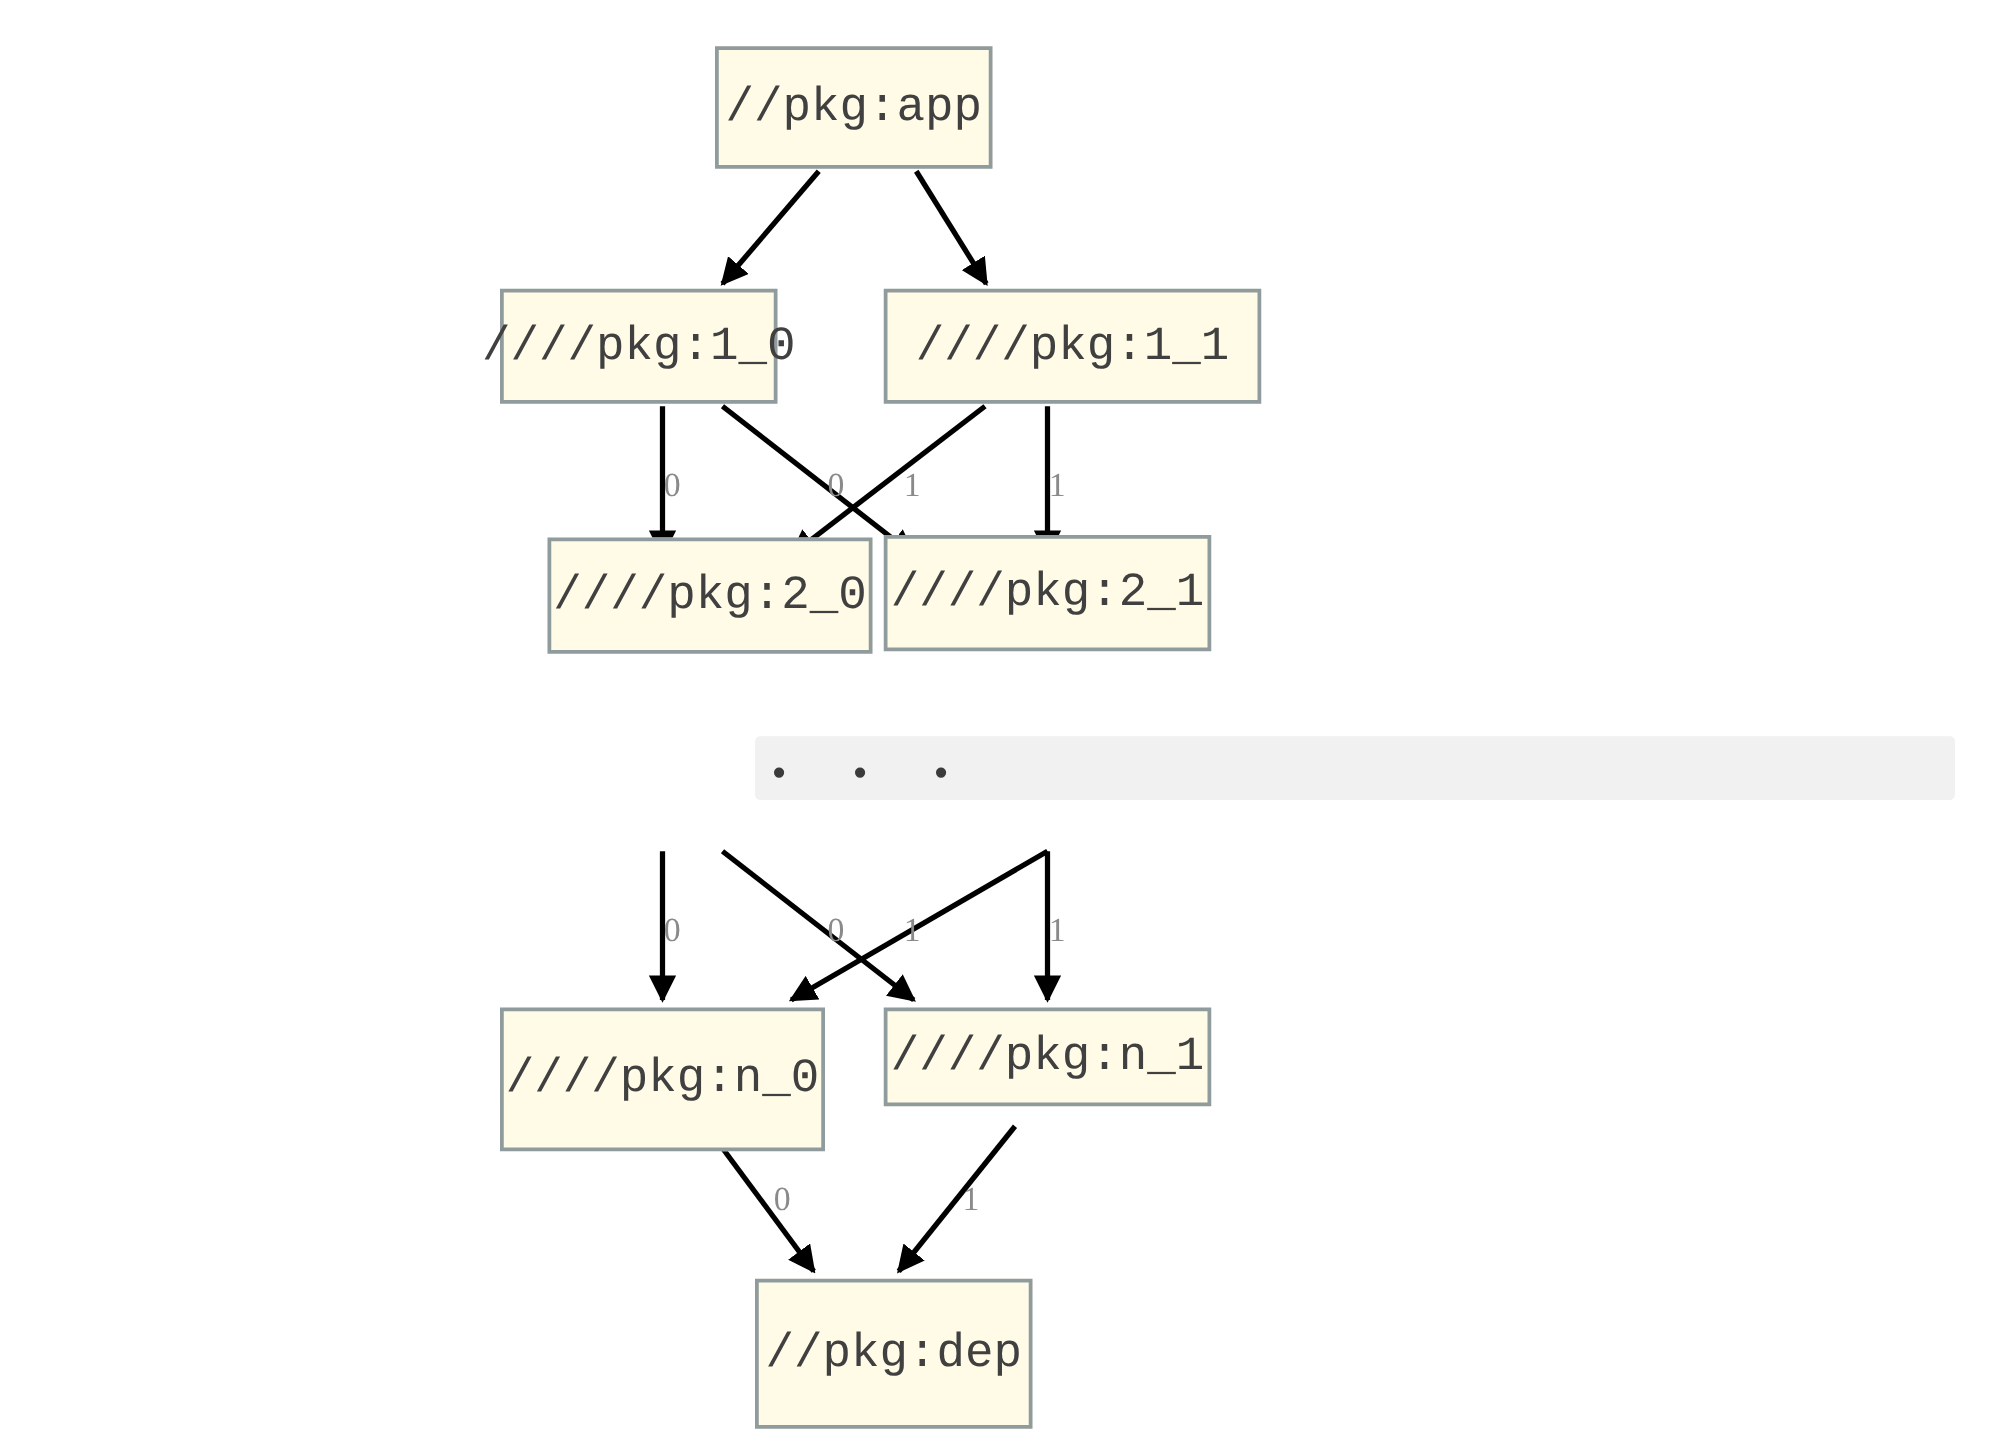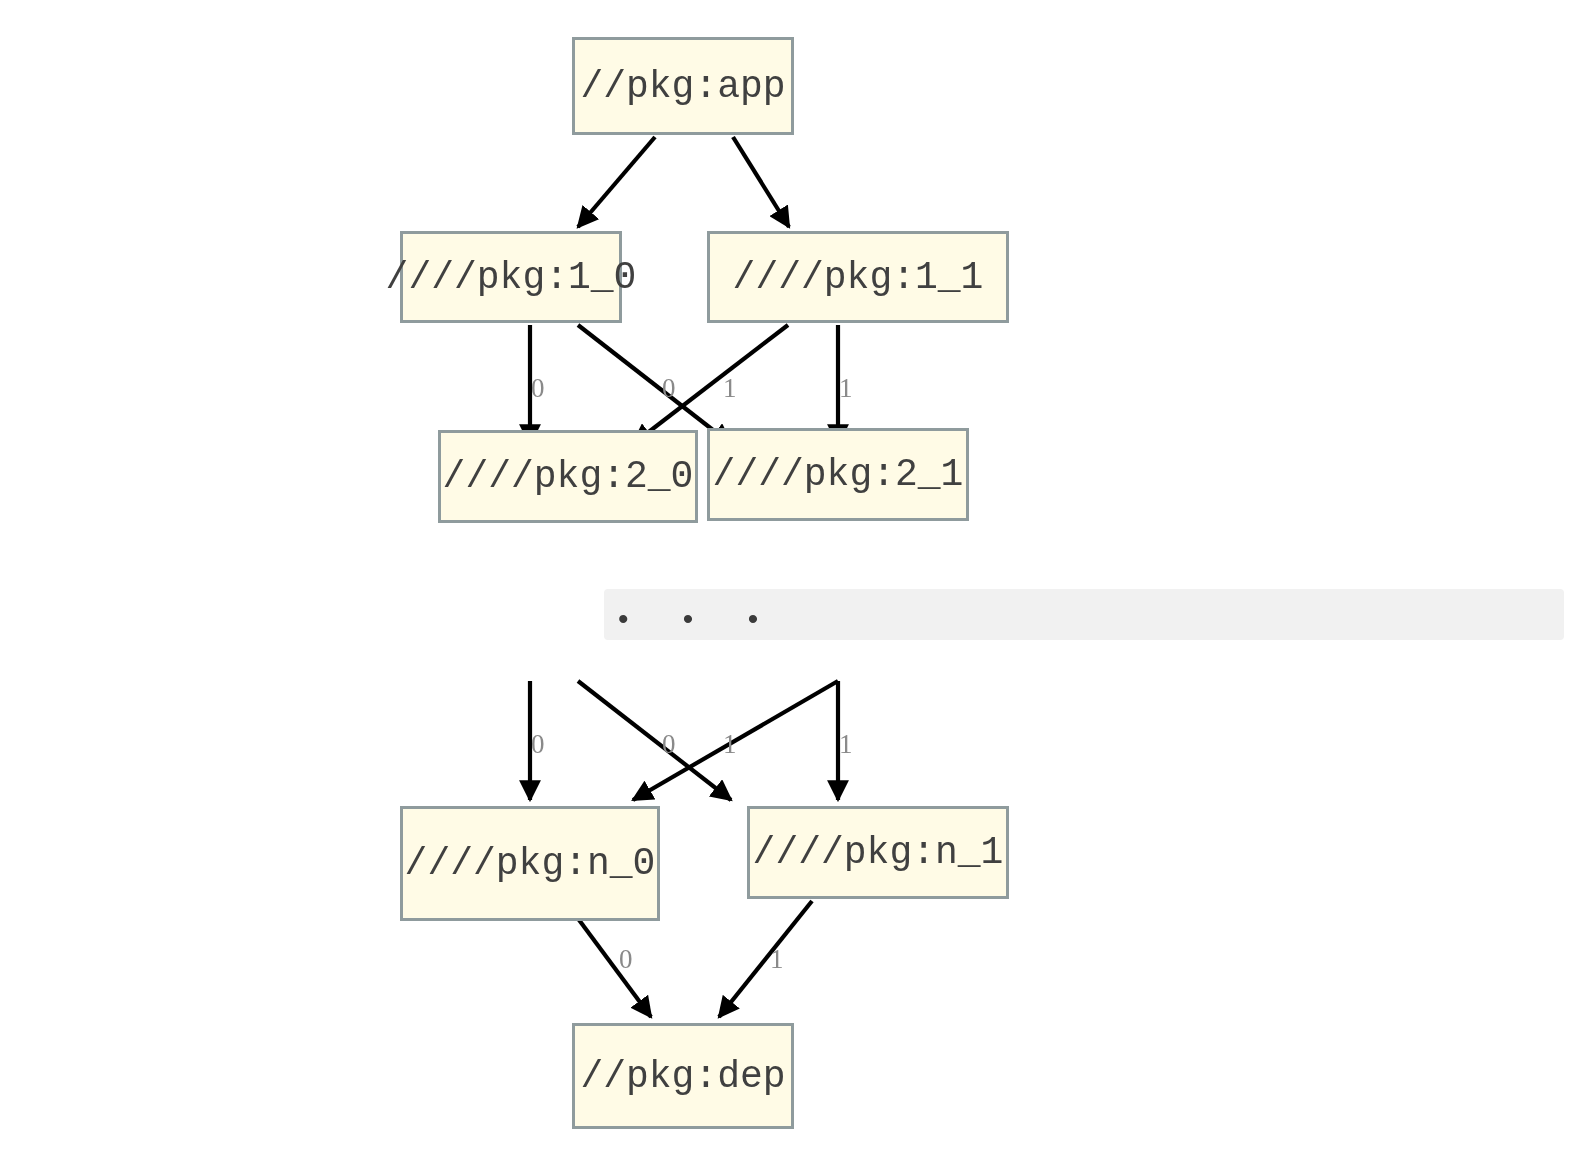--- a/index.html
+++ b/index.html
@@ -108,24 +108,24 @@
       </div>
       <div class="node-box" style="left: 400px; top: 430px; width: 260px; height: 93px; background: rgb(255, 251, 230); border-color: rgb(143, 155, 157); margin-left: 38px;">
         <span>////pkg:2_0</span>
       </div>
       <div class="node-box" style="left: 707px; top: 428px; width: 262px; height: 93px; background: rgb(255, 251, 230); border-color: rgb(143, 155, 157);">
         <span>////pkg:2_1</span>
       </div>
       <div class="node-box" style="left: 400px; top: 806px; width: 260px; height: 115px; background: rgb(255, 251, 230); border-color: rgb(143, 155, 157);">
         <span>////pkg:n_0</span>
       </div>
-      <div class="node-box" style="left: 707px; top: 806px; width: 262px; height: 93px; background: rgb(255, 251, 230); border-color: rgb(143, 155, 157); margin-left: 40px;">
+      <div class="node-box" style="left: 707px; top: 806px; width: 262px; height: 79px; background: rgb(255, 251, 230); border-color: rgb(143, 155, 157);">
         <span>////pkg:n_1</span>
       </div>
-      <div class="node-box" style="left: 572px; top: 1023px; width: 222px; height: 106px; background: rgb(255, 251, 230); border-color: rgb(143, 155, 157);">
+      <div class="node-box" style="left: 604px; top: 1023px; width: 222px; height: 120px; background: rgb(255, 251, 230); border-color: rgb(143, 155, 157);">
         <span>//pkg:dep</span>
       </div>
     </div>
   <div id="label-layer">
       <div class="edge-label" style="left: 531px; top: 375px; color: rgb(138, 138, 138);">0</div>
       <div class="edge-label" style="left: 662px; top: 375px; color: rgb(138, 138, 138);">0</div>
       <div class="edge-label" style="left: 723px; top: 375px; color: rgb(138, 138, 138);">1</div>
       <div class="edge-label" style="left: 839px; top: 375px; color: rgb(138, 138, 138);">1</div>
       <div class="edge-label" style="left: 531px; top: 731px; color: rgb(138, 138, 138);">0</div>
       <div class="edge-label" style="left: 662px; top: 731px; color: rgb(138, 138, 138);">0</div>

